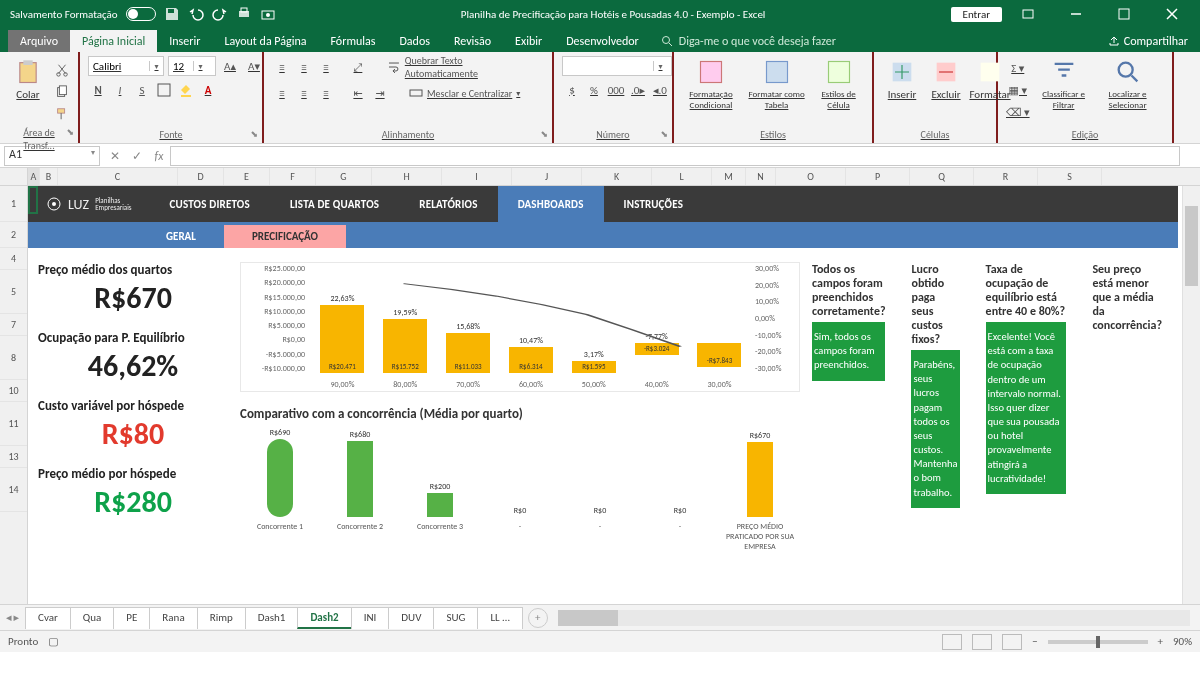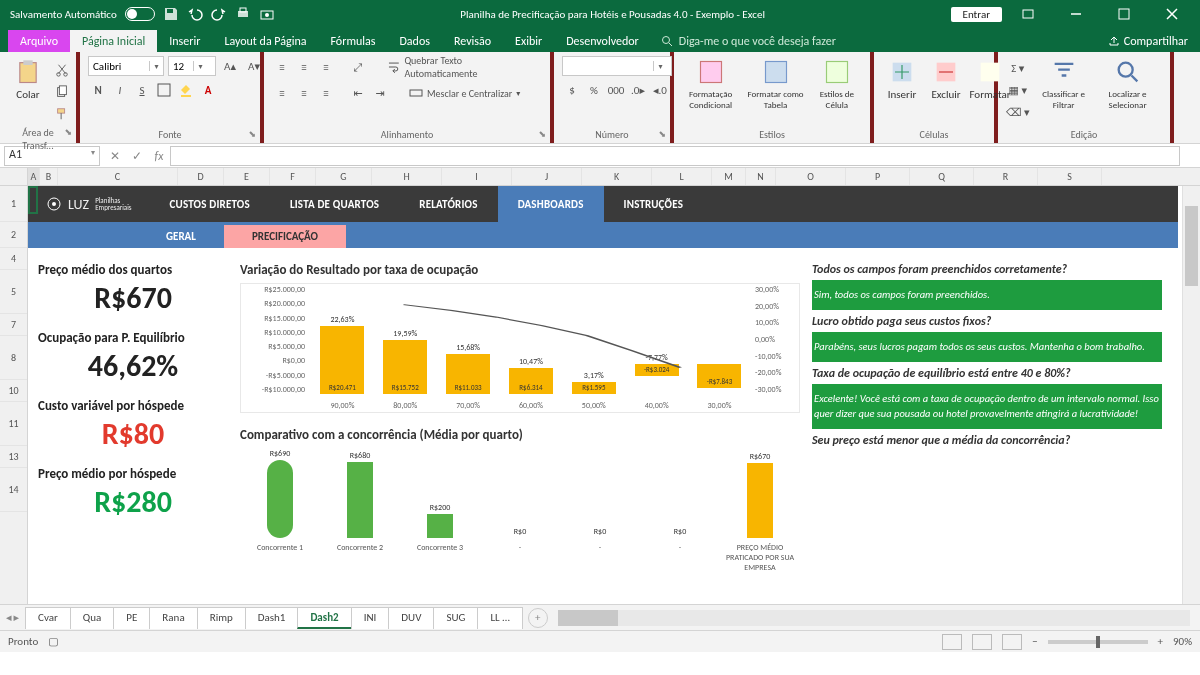--- a/index.html
+++ b/index.html
@@ -12,29 +12,29 @@
 .titlebar .autosave-toggle::after { content:""; width:10px; height:10px; background:#fff; border-radius:50%; position:absolute; left:1px; top:1px; }
 .titlebar .qat-icon { width:16px; height:16px; display:flex; align-items:center; justify-content:center; }
 .titlebar .center { flex:1; text-align:center; }
 .titlebar .right { display:flex; align-items:center; gap:4px; padding-right:6px; }
 .titlebar .signin { background:#fff; color:#222; padding:1px 12px; border-radius:2px; font-size:11px; }
 .titlebar .winbtn { width:44px; height:28px; display:flex; align-items:center; justify-content:center; }
 
 
 .menutabs { height:24px; background:#0b6a3e; display:flex; align-items:flex-end; color:#fff; font-size:12px; padding-left:8px; }
 .menutabs .tab { padding:4px 12px; }
-.menutabs .tab.file { background:#d946ef; }
+.menutabs .tab.file { background:#737373; }
 .menutabs .tab.active { background:#f3f3f3; color:#217346; }
 .menutabs .tellme { display:flex; align-items:center; gap:6px; color:#cde8d7; padding:4px 10px; }
 .menutabs .spacer { flex:1; }
 .menutabs .share { padding:4px 12px; display:flex; align-items:center; gap:4px; }
 
 
 .ribbon { height:92px; background:#f3f3f3; border-bottom:1px solid #d4d4d4; display:flex; font-size:11px; }
-.ribbon .group { border-right:4px solid #7f1d1d; padding:4px 8px 2px; display:flex; flex-direction:column; }
+.ribbon .group { border-right:2px solid #7f1d1d; padding:4px 8px 2px; display:flex; flex-direction:column;text-decoration:underline; }
 .ribbon .group .body { flex:1; display:flex; align-items:flex-start; gap:4px; }
 .ribbon .group .label { text-align:center; color:#666; font-size:10px; padding-top:2px; position:relative; }
 .ribbon .group .label .launcher { position:absolute; right:-4px; top:2px; font-size:9px; color:#888; }
 .ribbon .bigbtn { display:flex; flex-direction:column; align-items:center; gap:2px; padding:2px 4px; min-width:40px; }
 .ribbon .bigbtn .icn { width:28px; height:28px; display:flex; align-items:center; justify-content:center; }
 .ribbon .smallstack { display:flex; flex-direction:column; gap:2px; }
 .ribbon .combo { display:flex; align-items:center; border:1px solid #c8c8c8; background:#fff; height:20px; }
 .ribbon .combo input { border:none; outline:none; font-size:11px; padding:0 4px; width:60px; }
 .ribbon .combo .dd { width:14px; text-align:center; color:#666; border-left:1px solid #c8c8c8; font-size:8px; }
 .ribbon .iconrow { display:flex; gap:2px; }
@@ -94,21 +94,21 @@
 
 .chart2 { position:relative; height:120px; }
 .chart2 .cols { display:flex; justify-content:space-around; align-items:flex-end; height:90px; }
 .chart2 .col { width:26px; position:relative; }
 .chart2 .col.green { background:#56b146; }
 .chart2 .col.gold { background:#f8b500; }
 .chart2 .col .top { position:absolute; top:-12px; left:-14px; width:54px; text-align:center; font-size:8px; }
 .chart2 .xlabels { display:flex; justify-content:space-around; font-size:8px; color:#555; margin-top:4px; }
 .chart2 .xlabels span { width:70px; text-align:center; }
 
-.rightcol { width:350px; display:flex; flex-direction:column; gap:4px;font-style:italic; }
+.rightcol { width:350px; display:flex; flex-direction:row; gap:26px; }
 .card .q { font-size:12px; font-weight:700; margin-bottom:4px; }
 .card .ans { padding:8px 2px; font-size:10.5px; color:#fff; line-height:1.35; }
 .card .ans.green { background:#1e9c3f; }
 .card .ans.red { background:#e23a2d; }
 
 
 .cell-cursor { position:absolute; left:0; top:0; width:10px; height:28px; border:2px solid #217346; pointer-events:none; }
 
 
 .vscroll { position:absolute; right:0; top:18px; bottom:0; width:18px; background:#f0f0f0; border-left:1px solid #e0e0e0; }
@@ -130,21 +130,21 @@
 .statusbar .zoomslider { width:100px; height:4px; background:#ccc; position:relative; }
 .statusbar .zoomslider .knob { position:absolute; left:48px; top:-4px; width:4px; height:12px; background:#666; }
 
 svg { display:block; }
 </style>
 </head>
 <body>
 
 <div class="titlebar">
   <div class="left">
-    <span>Salvamento Automático</span>
+    <span>Salvamento Formatação</span>
     <div class="autosave-toggle"></div>
     <span class="qat-icon">
         <svg viewBox="0 0 16 16">
           <path fill="#fff" d="M2 2h10l2 2v10H2z" opacity=".8"></path>
           <rect x="4" y="3" width="6" height="4" fill="#0b6a3e"></rect>
         </svg>
       </span>
     <span class="qat-icon">
         <svg viewBox="0 0 16 16">
           <path fill="none" stroke="#fff" stroke-width="1.5" d="M10 4a5 5 0 1 1-5 5M2 6l3-2-1 4"></path>
@@ -535,21 +535,20 @@
               <div class="val red">R$80</div>
             </div>
             <div class="kpi">
               <div class="lab">Preço médio por hóspede</div>
               <div class="val green">R$280</div>
             </div>
           </div>
 
         <div class="midcol">
           <div class="chartbox">
-            <div class="title">Variação do Resultado por taxa de ocupação</div>
             <div class="chart1">
               <div class="yaxisL" id="c1yL">
                   <span>R$25.000,00</span>
                   <span>R$20.000,00</span>
                   <span>R$15.000,00</span>
                   <span>R$10.000,00</span>
                   <span>R$5.000,00</span>
                   <span>R$0,00</span>
                   <span>-R$5.000,00</span>
                   <span>-R$10.000,00</span>

